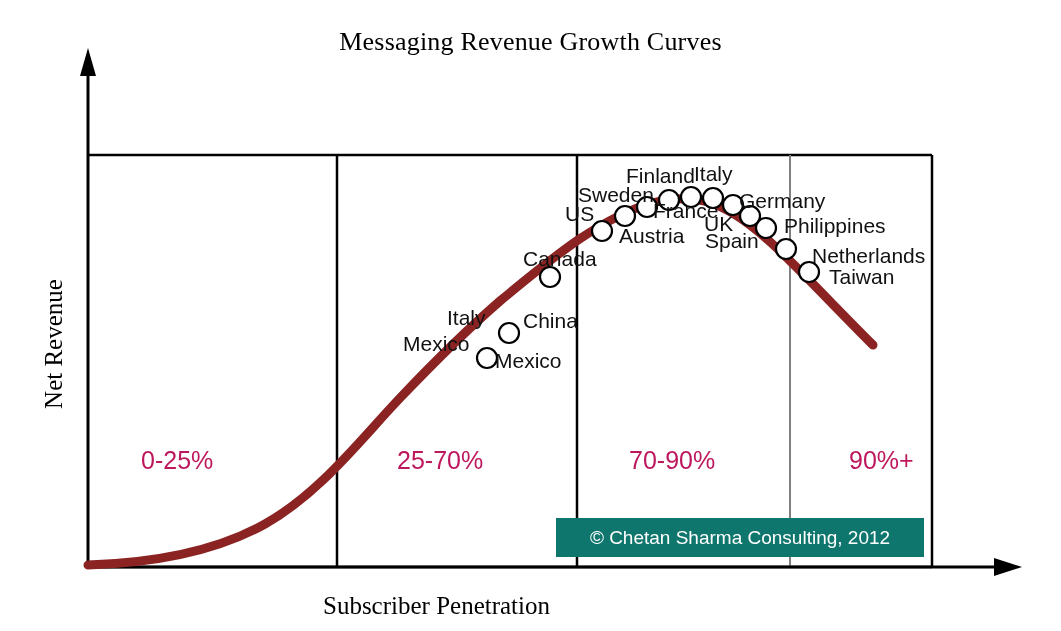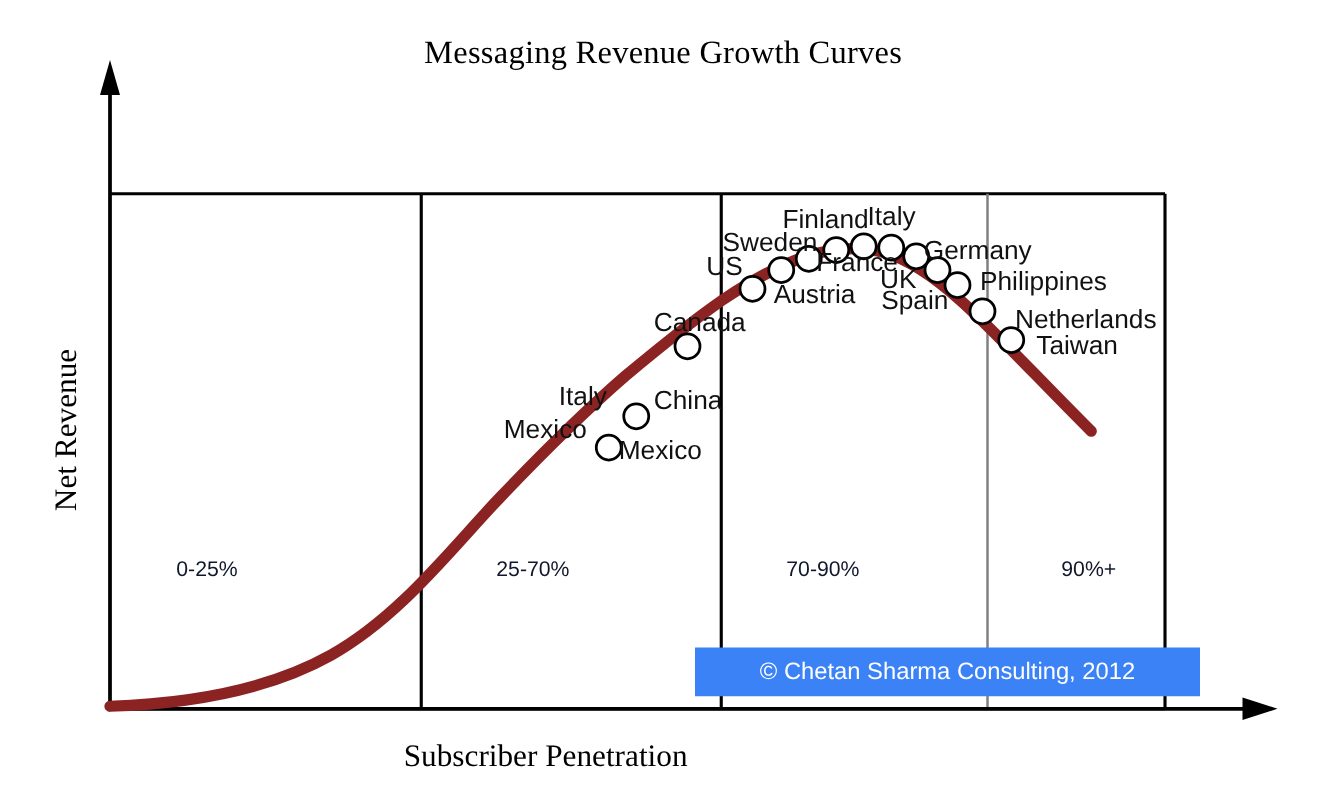--- a/index.html
+++ b/index.html
@@ -40,38 +40,38 @@
     transform:rotate(-90deg);
     transform-origin:50% 50%;
     font-family:"Liberation Serif", serif;
     font-size:25px;
     color:#000000;
     white-space:nowrap;
   }
   .zone-label{
     position:absolute;
     font-family:"Liberation Sans", sans-serif;
-    font-size:17px;
-    color:#0f172a;
+    font-size:25px;
+    color:#be185d;
     white-space:nowrap;
     text-align:center;
   }
   .pt-label{
     position:absolute;
     font-family:"Liberation Sans", sans-serif;
     font-size:21px;
     color:#111111;
     white-space:nowrap;
     line-height:1;
   }
   .copyright-banner{
     position:absolute;
     left:556px; top:518px;
-    width:404px; height:39px;
-    background:#3b82f6;
+    width:368px; height:39px;
+    background:#0f766e;
     display:flex;
     align-items:center;
     justify-content:center;
   }
   .copyright-text{
     font-family:"Liberation Sans", sans-serif;
     font-size:19px;
     color:#ffffff;
     white-space:nowrap;
   }

